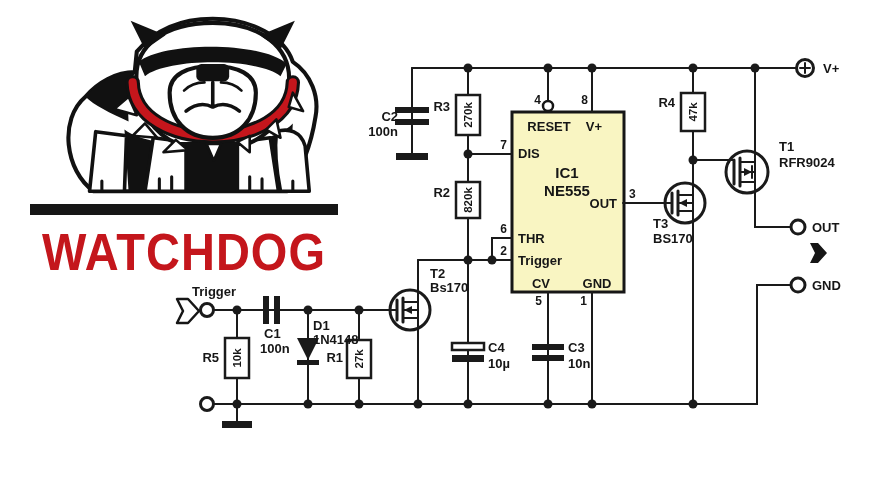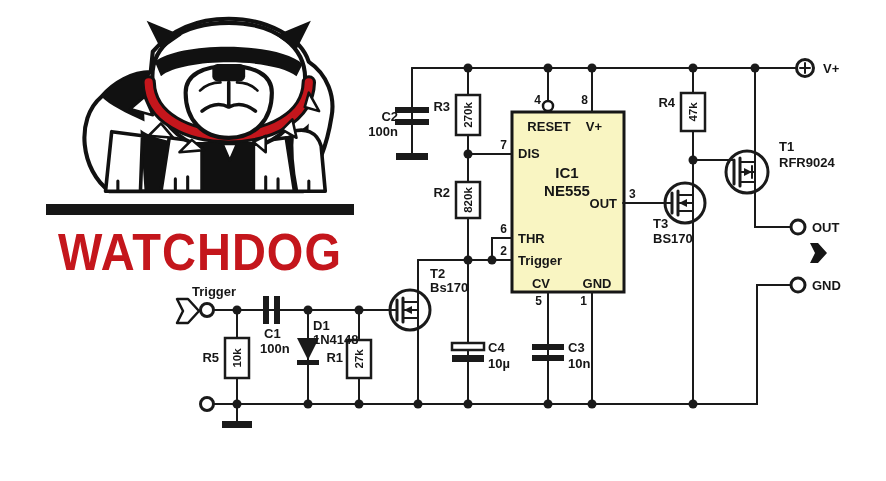--- a/index.html
+++ b/index.html
@@ -1,19 +1,19 @@
 <!DOCTYPE html>
 <html style="--logo-red: #c4161c;"><head>
 <meta charset="utf-8">
 <style>
   :root{ --logo-red:#c4161c; --ink:#1a1a1a; }
   html,body{margin:0;padding:0;background:#fff;}
   .stage{position:relative;width:886px;height:481px;background:#fff;overflow:hidden;
          font-family:"Liberation Sans",sans-serif;}
-  .logo{position:absolute;left:46px;top:8px;width:308px;}
+  .logo{position:absolute;left:30px;top:8px;width:308px;}
   .logo .bar{height:11px;background:#161616;margin-top:-4px;}
   .brand{color:var(--logo-red);font-weight:bold;font-size:47px;letter-spacing:1px;
          text-align:center;transform:scaleY(1.12);transform-origin:top center;
          margin-top:6px;white-space:nowrap;}
   svg text{font-family:"Liberation Sans",sans-serif;font-weight:bold;fill:#161616;}
   .schematic{position:absolute;left:0;top:0;}
   .w{stroke:var(--ink);stroke-width:2;fill:none;stroke-linecap:round;}
   .w3{stroke:var(--ink);stroke-width:3;fill:none;stroke-linecap:round;}
   .body{fill:#fff;stroke:var(--ink);stroke-width:2.5;}
   .plate{fill:var(--ink);stroke:none;}

